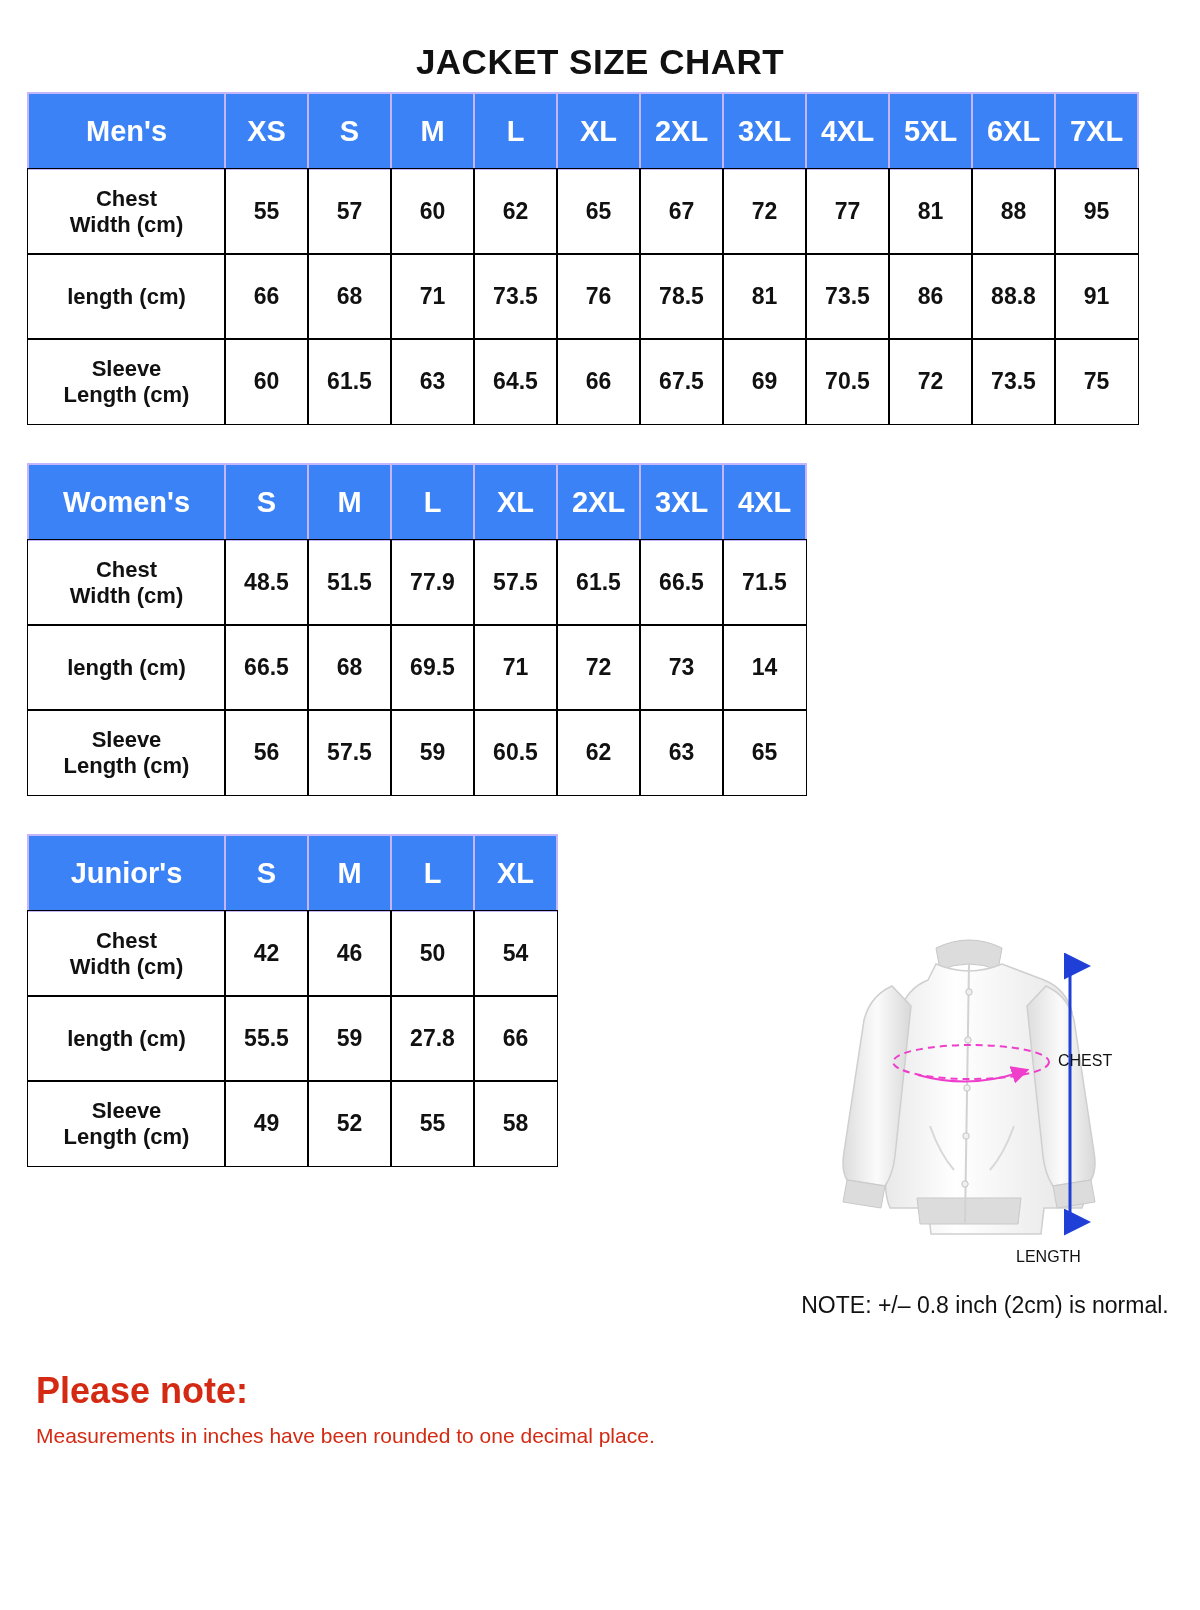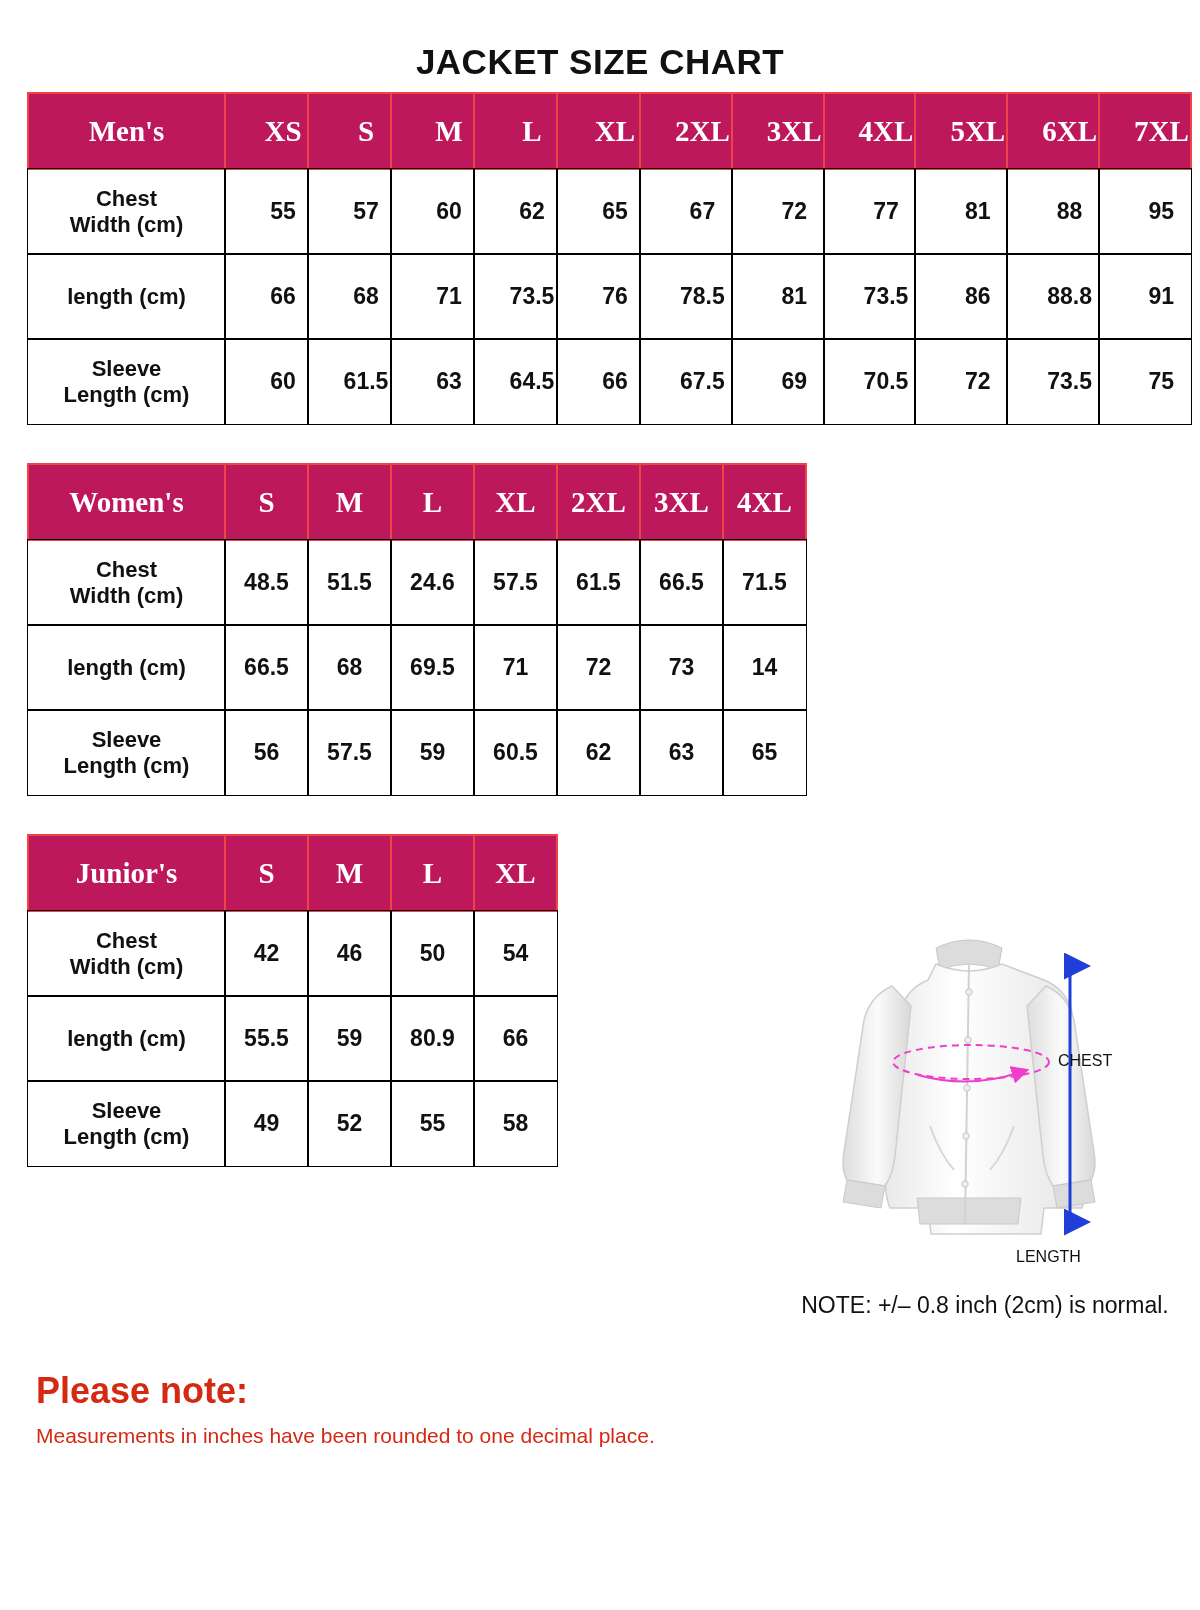--- a/index.html
+++ b/index.html
@@ -45,44 +45,43 @@
     outline: 1px solid #000000;
     text-align: center;
     vertical-align: middle;
     font-size: 23px;
     font-weight: bold;
     color: #111;
     background: #ffffff;
     box-sizing: border-box;
   }
   table.size-table thead th {
-    background: #be185d;
+    background: #3b82f6;
     color: #ffffff;
     font-size: 29px;
     height: 76px;
-    border: 2px solid #ef4444;
+    border: 2px solid #c4b5fd;
     outline: none;
-    font-family: Liberation Serif, serif;
   }
   table.size-table thead th.corner {
     font-size: 29px;
   }
   table.size-table tbody td.rowlabel {
     font-size: 22px;
     font-weight: bold;
     line-height: 1.15;
     background: #ffffff;
   }
   table.size-table tbody tr td {
     height: 85px;
   }
 
   
   .t-men .corner { width: 197px; }
-  .t-men .cell   { width: 83px; padding-left: 34px; }
+  .t-men .cell   { width: 83px; }
 
   .t-women .corner { width: 197px; }
   .t-women .cell   { width: 83px; }
 
   .t-junior .corner { width: 197px; }
   .t-junior .cell   { width: 83px; }
 
   
   .illustration {
     position: absolute;
@@ -222,21 +221,21 @@
       </tr>
     </thead>
     <tbody>
       <tr>
         <td class="rowlabel">
           <span>Chest</span><br>
           <span>Width (cm)</span>
         </td>
         <td class="cell">48.5</td>
         <td class="cell">51.5</td>
-        <td class="cell">24.6</td>
+        <td class="cell">77.9</td>
         <td class="cell">57.5</td>
         <td class="cell">61.5</td>
         <td class="cell">66.5</td>
         <td class="cell">71.5</td>
       </tr>
       <tr>
         <td class="rowlabel">
           <span>length (cm)</span>
         </td>
         <td class="cell">66.5</td>
@@ -283,21 +282,21 @@
         <td class="cell">46</td>
         <td class="cell">50</td>
         <td class="cell">54</td>
       </tr>
       <tr>
         <td class="rowlabel">
           <span>length (cm)</span>
         </td>
         <td class="cell">55.5</td>
         <td class="cell">59</td>
-        <td class="cell">80.9</td>
+        <td class="cell">27.8</td>
         <td class="cell">66</td>
       </tr>
       <tr>
         <td class="rowlabel">
           <span>Sleeve</span><br>
           <span>Length (cm)</span>
         </td>
         <td class="cell">49</td>
         <td class="cell">52</td>
         <td class="cell">55</td>

